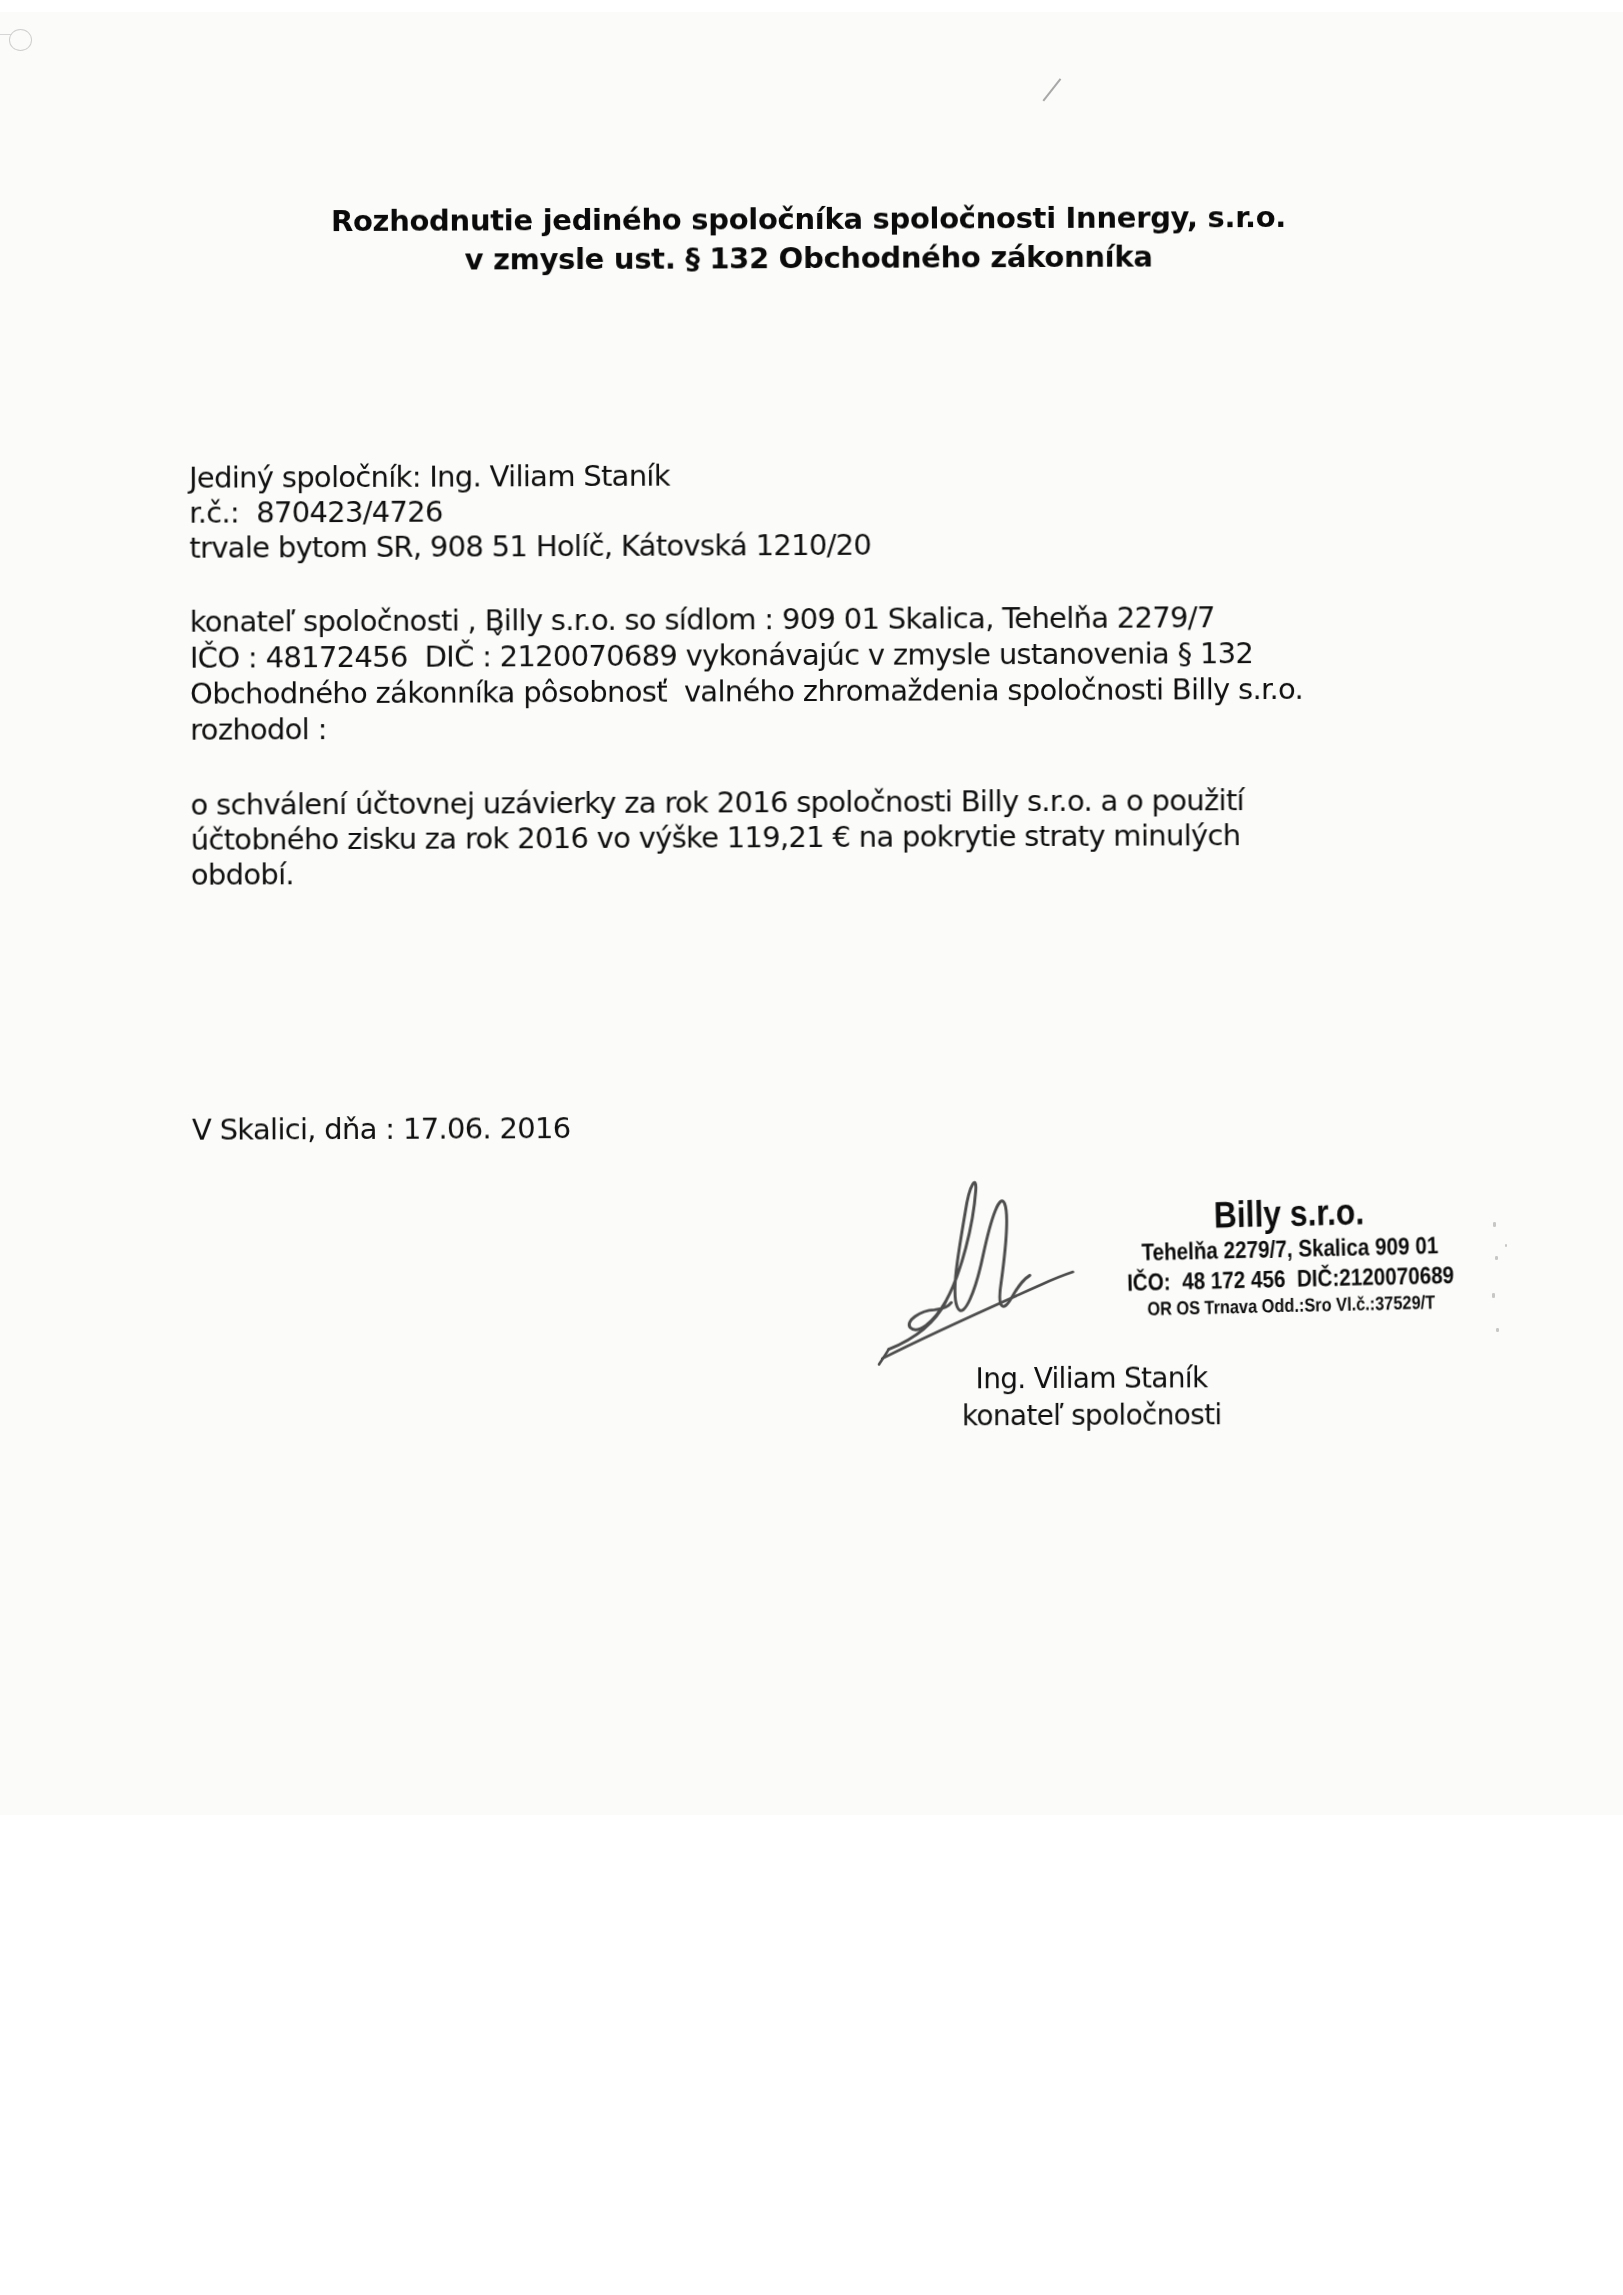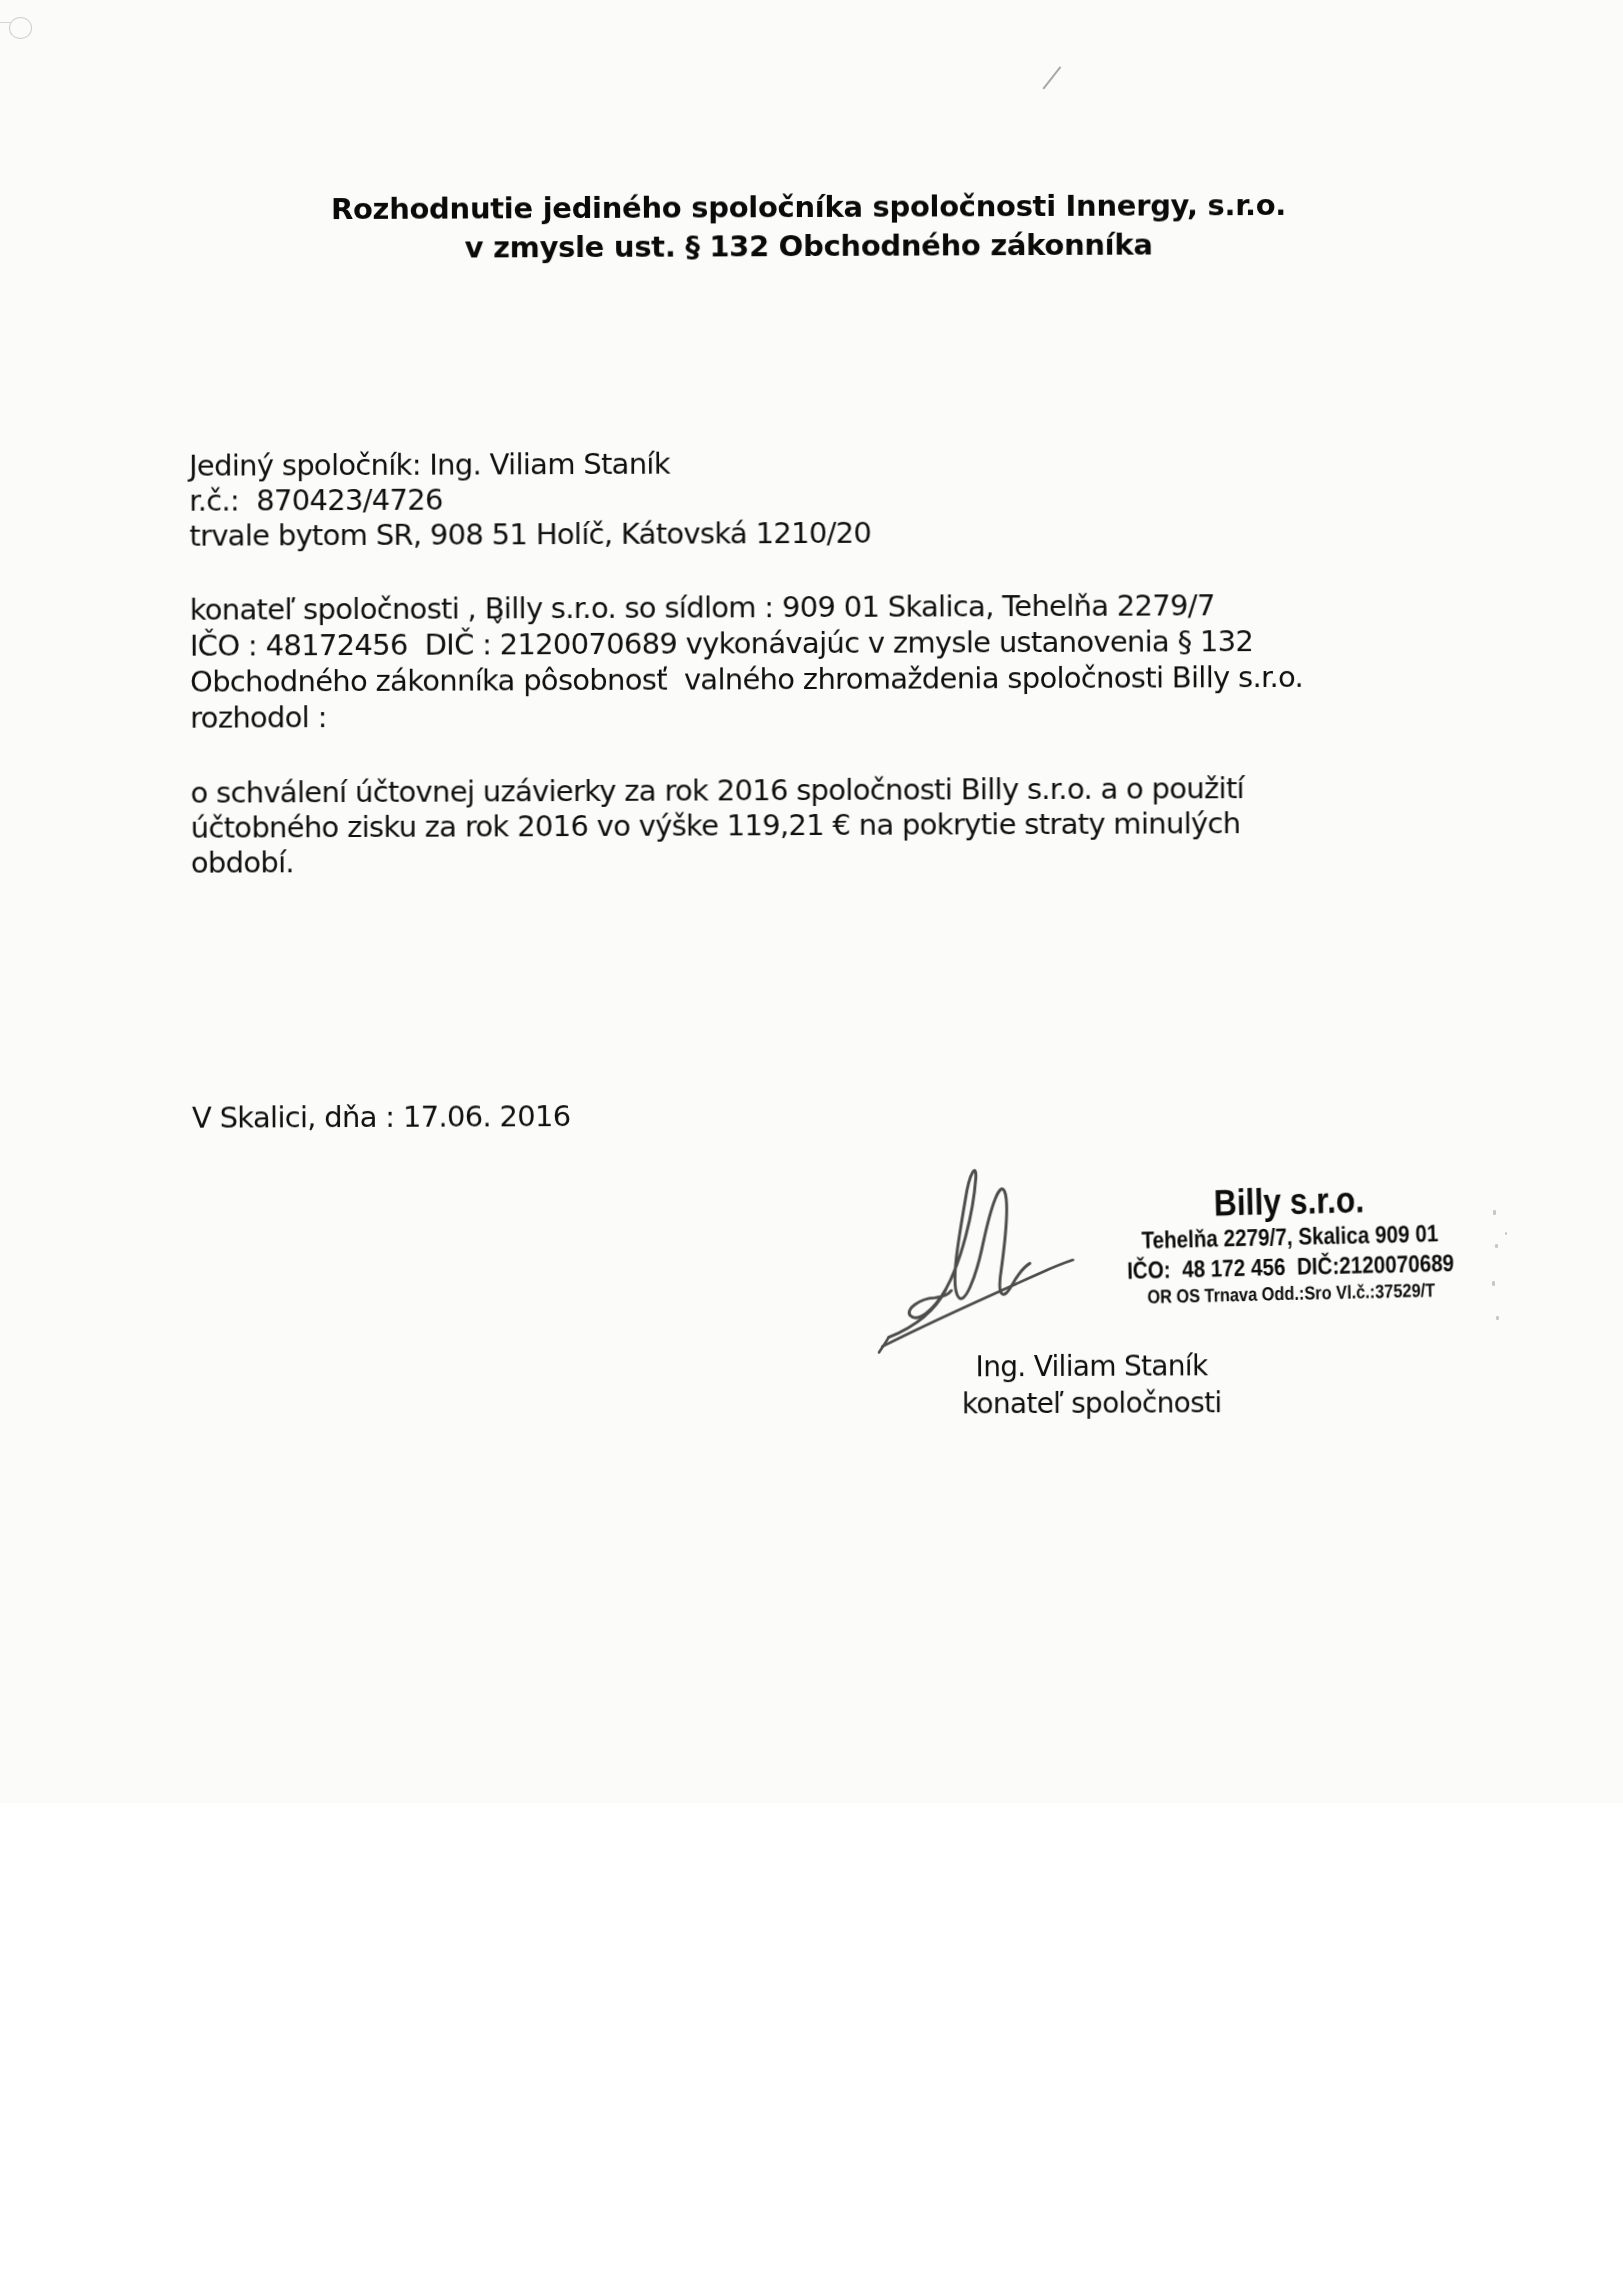--- a/index.html
+++ b/index.html
@@ -1,19 +1,19 @@
 <!DOCTYPE html>
 <html style="font-size:10.5px"><head>
 <meta charset="utf-8">
 <style>
   html, body { margin:0; padding:0; background:#ffffff; }
   .page {
     position:relative; width:1623px; height:1803px;
     background:#fbfbf9; overflow:hidden;
-    font-family:"DejaVu Sans", sans-serif; color:#151515;
+    font-family:"DejaVu Sans", sans-serif; color:#151515;margin-top:12px;
   }
   .scan { position:absolute; inset:0; transform:rotate(-0.25deg); filter:blur(0.2px) contrast(1.05); }
   .line { white-space:pre; }
 
   .doc-title {
     position:absolute; left:0; top:188px; width:100%;
     text-align:center; font-weight:bold; font-size:29px;
     line-height:39px; letter-spacing:-0.3px; color:#101010;
   }
   .para { position:absolute; left:191px; font-size:29px; letter-spacing:-0.7px; }

